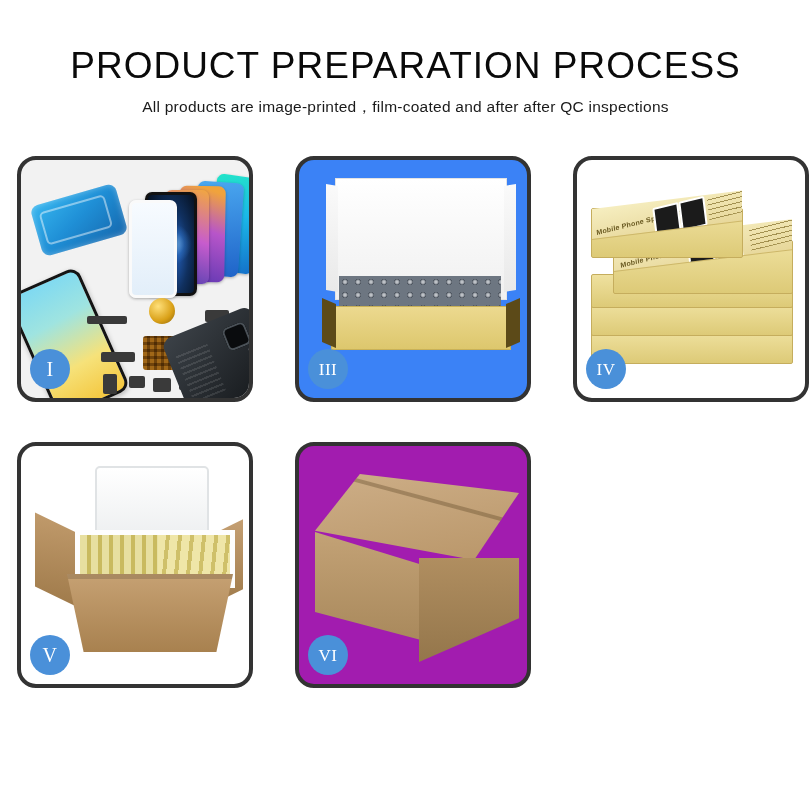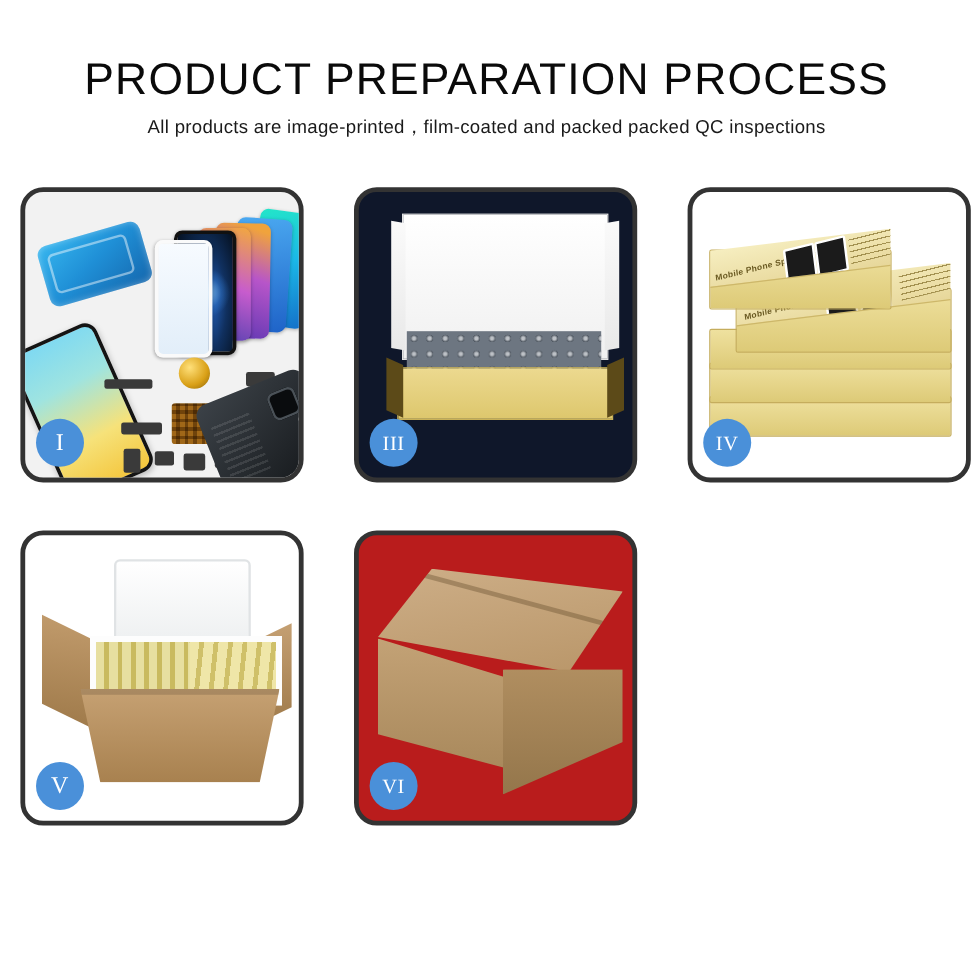--- a/index.html
+++ b/index.html
@@ -156,21 +156,21 @@
   .flx-b{position:absolute;bottom:2px;left:6px;width:70px;height:42px;
     background:linear-gradient(180deg,#2a2a2a,#101010);border-radius:4px;}
   .flx-b:before{content:"";position:absolute;left:2px;top:10px;width:14px;height:22px;
     background:#c79a58;border-radius:3px;transform:rotate(-12deg);}
   .flx-b:after{content:"";position:absolute;right:4px;top:8px;width:14px;height:24px;
     background:#c79a58;border-radius:3px;transform:rotate(10deg);}
   .tab-top{position:absolute;left:52px;top:4px;width:12px;height:12px;background:#d8b277;
     border-radius:2px;z-index:7;}
 
   
-  .p3{background:#0f172a;}
+  .p3{background:#3b82f6;}
   .b3{position:absolute;left:24px;top:18px;width:190px;height:188px;}
   .lid3{position:absolute;left:12px;top:0;width:170px;height:120px;
     background:linear-gradient(180deg,#ffffff,#f0f0f0);border:1px solid #e3e3e3;}
   .lid3:before{content:"";position:absolute;left:-10px;top:6px;width:12px;height:106px;
     background:linear-gradient(180deg,#fafafa,#e9e9e9);transform:skewY(10deg);}
   .lid3:after{content:"";position:absolute;right:-10px;top:6px;width:12px;height:106px;
     background:linear-gradient(180deg,#fafafa,#e9e9e9);transform:skewY(-10deg);}
   .inner3{position:absolute;left:16px;top:98px;width:162px;height:42px;
     background:
       radial-gradient(circle 4px at 6px 6px,rgba(255,255,255,.55) 30%,rgba(70,78,88,.9) 75%,transparent 80%);
@@ -219,21 +219,21 @@
     background:repeating-linear-gradient(90deg,#e7dfa0 0 7px,#c9ba5f 7px 11px);}
   .tray:after{content:"";position:absolute;left:52%;top:0;right:0;bottom:0;
     background:repeating-linear-gradient(96deg,#efe6a8 0 8px,#cfc069 8px 12px);}
   .front5{position:absolute;left:28px;top:108px;width:166px;height:78px;
     background:linear-gradient(180deg,#c6a173,#a8814f);
     clip-path:polygon(0 0,100% 0,90% 100%,10% 100%);}
   .front5:after{content:"";position:absolute;left:0;top:0;width:100%;height:5px;
     background:rgba(0,0,0,.14);}
 
   
-  .p6{background:#b91c1c;}
+  .p6{background:#a21caf;}
   .c6{position:absolute;left:16px;top:28px;width:204px;height:172px;}
   .top6{position:absolute;left:0;top:0;width:204px;height:86px;
     background:linear-gradient(170deg,#cdae87,#b99669);
     clip-path:polygon(22% 0,100% 22%,78% 100%,0 66%);}
   .top6:after{content:"";position:absolute;left:12%;top:26%;width:82%;height:4px;
     background:rgba(90,65,35,.35);transform:rotate(15deg);}
   .left6{position:absolute;left:0;top:58px;width:106px;height:108px;
     background:linear-gradient(180deg,#c3a276,#a9895c);
     clip-path:polygon(0 0,100% 30%,100% 100%,0 74%);}
   .right6{position:absolute;left:104px;top:84px;width:100px;height:104px;
@@ -244,21 +244,21 @@
   .tape2{position:absolute;left:30px;top:148px;width:18px;height:18px;
     background:rgba(120,88,50,.45);transform:skewY(18deg);}
 </style>
 </head>
 <body>
 
 <div class="page">
 
   <div class="header">
     <h1 class="title">PRODUCT PREPARATION PROCESS</h1>
-    <p class="subtitle">All products are image-printed，film-coated and packed packed QC inspections</p>
+    <p class="subtitle">All products are image-printed，film-coated and after after QC inspections</p>
   </div>
 
   <div class="grid">
 
     <div class="panel p1">
       <div class="stage">
         <div class="scr-blue"></div>
         <div class="fan">
           <i class="f1"></i>
           <i class="f2"></i>

